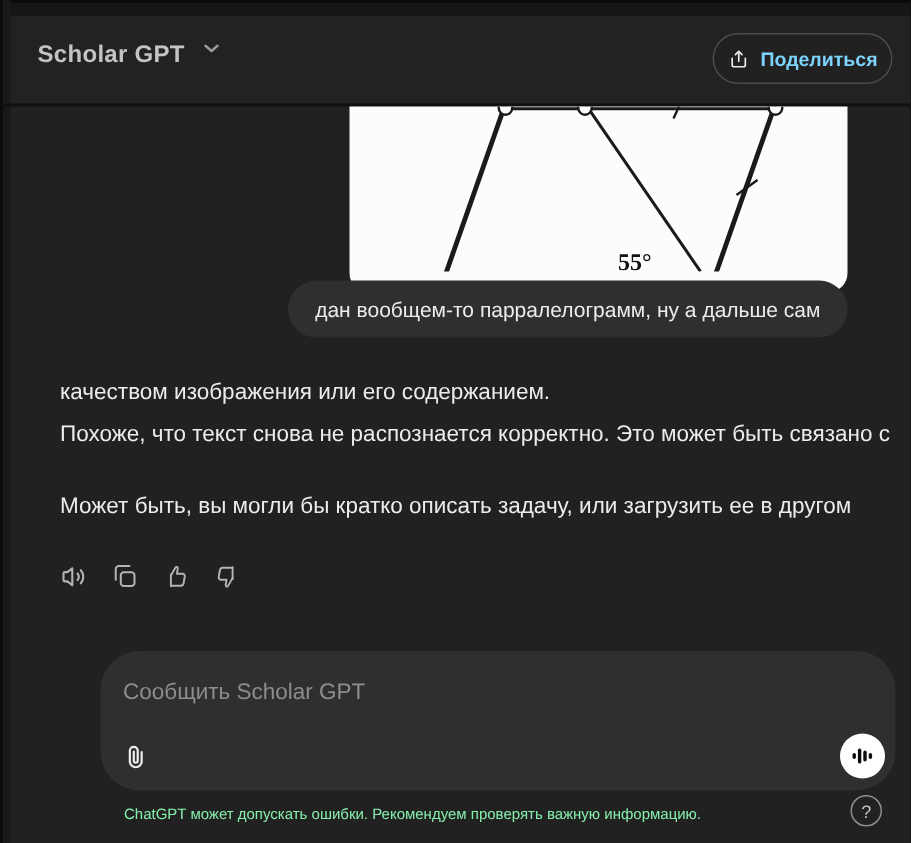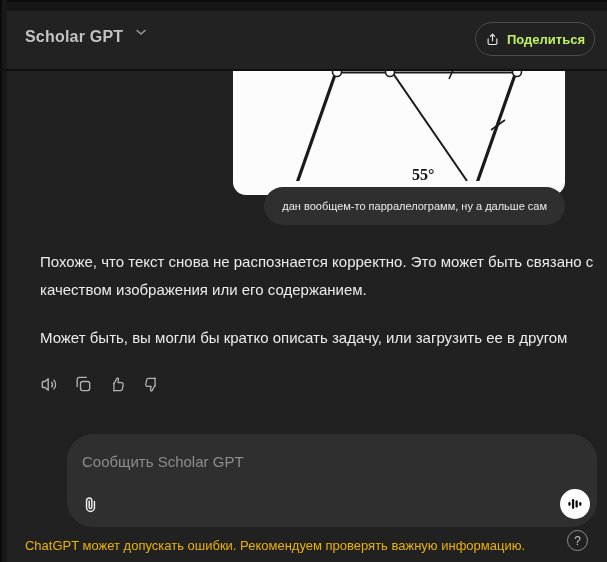--- a/index.html
+++ b/index.html
@@ -13,31 +13,31 @@
   .edge-left { position:absolute; left:0; top:0; width:7px; height:562px; background:#191919; border-left:2px solid #0b0b0b; }
 
   
   .header { position:absolute; left:7px; top:11px; right:0; height:58px; background:#222222; }
   .header-divider { position:absolute; left:0; top:69px; width:607px; height:2px; background:#101010; }
   .gpt-switcher { position:absolute; left:25px; top:28px; display:flex; align-items:flex-start; gap:12px; cursor:pointer; }
   .gpt-name { font-size:16px; font-weight:600; color:#c3c3c3; letter-spacing:.2px; }
   .share-btn { position:absolute; left:475px; top:22px; width:120px; height:34px;
                border:1px solid #4c4c4c; border-radius:17px; background:#212121;
                display:flex; align-items:center; justify-content:center; gap:7px; cursor:pointer; }
-  .share-label { font-size:13px; font-weight:600; color:#bef264; }
+  .share-label { font-size:13px; font-weight:600; color:#7dd3fc; }
 
   
   .attachment { position:absolute; left:233px; top:71px; width:332px; height:124px;
                 background:#fcfcfc; border-radius:0 0 13px 13px; overflow:hidden; }
 
   
   .user-bubble { position:absolute; top:187px; right:42px; height:38px;
                  background:#2f2f2f; border-radius:19px; padding:0 18px;
                  display:flex; align-items:center; }
-  .user-bubble span { font-size:11px; color:#ececec; white-space:nowrap; }
+  .user-bubble span { font-size:14px; color:#ececec; white-space:nowrap; }
 
   
   .assistant { position:absolute; left:40px; top:248px; width:555px; }
   .assistant .line { font-size:15px; line-height:28px; color:#ececec; white-space:nowrap; }
   .assistant .para2 { margin-top:20px; }
   .terminal-badge { display:inline-block; margin-left:6px; color:#4f8fdb;
                     font-family:"DejaVu Sans Mono", monospace; font-size:13px; font-weight:bold;
                     letter-spacing:-1px; }
 
   
@@ -50,21 +50,21 @@
               background:#2f2f2f; border-radius:26px;margin-left:29px; }
   .composer-placeholder { position:absolute; left:15px; top:19px; font-size:15px; color:#8d8d8d; }
   .attach-btn { position:absolute; left:8px; bottom:8px; width:30px; height:30px;
                 display:flex; align-items:center; justify-content:center; cursor:pointer; }
   .voice-btn { position:absolute; right:7px; bottom:8px; width:30px; height:30px;
                background:#ffffff; border-radius:50%; display:flex; align-items:center;
                justify-content:center; cursor:pointer; }
 
   
   .disclaimer { position:absolute; top:538px; left:275px; transform:translateX(-50%);
-                font-size:13px; color:#eab308; white-space:nowrap; }
+                font-size:10px; color:#86efac; white-space:nowrap; }
   .help-btn { position:absolute; left:567px; top:530px; width:21px; height:21px;
               border:1px solid #8f8f8f; border-radius:50%; color:#c5c5c5;
               font-size:12px; display:flex; align-items:center; justify-content:center;
               cursor:pointer; }
 </style>
 </head>
 <body>
 
 <div id="app">
   <div class="edge-top"></div>
@@ -105,22 +105,22 @@
       <circle cx="284" cy="1" r="4.5" fill="#fcfcfc" stroke="#1a1a1a" stroke-width="1.6"></circle>
       <text x="179" y="109" font-family="Liberation Serif, serif" font-size="16" font-weight="600" fill="#111">55°</text>
     </svg>
   </div>
 
   <div class="user-bubble">
     <span>дан вообщем-то парралелограмм, ну а дальше сам</span>
   </div>
 
   <div class="assistant">
+    <div class="line">качеством изображения или его содержанием.</div>
     <div class="line">Похоже, что текст снова не распознается корректно. Это может быть связано с</div>
-    <div class="line">качеством изображения или его содержанием.</div>
     <div class="line para2">Может быть, вы могли бы кратко описать задачу, или загрузить ее в другом</div>
   </div>
 
   <div class="actions">
     <div class="action-btn">
       <span style="display:flex;">
         <svg width="21" height="21" viewBox="0 0 24 24" fill="none" stroke="#b4b4b4" stroke-width="1.6" stroke-linecap="round" stroke-linejoin="round">
           <path d="M10.5 5.5 6.8 8.5H4.8a1 1 0 0 0-1 1v5a1 1 0 0 0 1 1h2l3.7 3z"></path>
           <path d="M14.5 9.5a4 4 0 0 1 0 5"></path>
             <path d="M17 7a7.6 7.6 0 0 1 0 10"></path>

